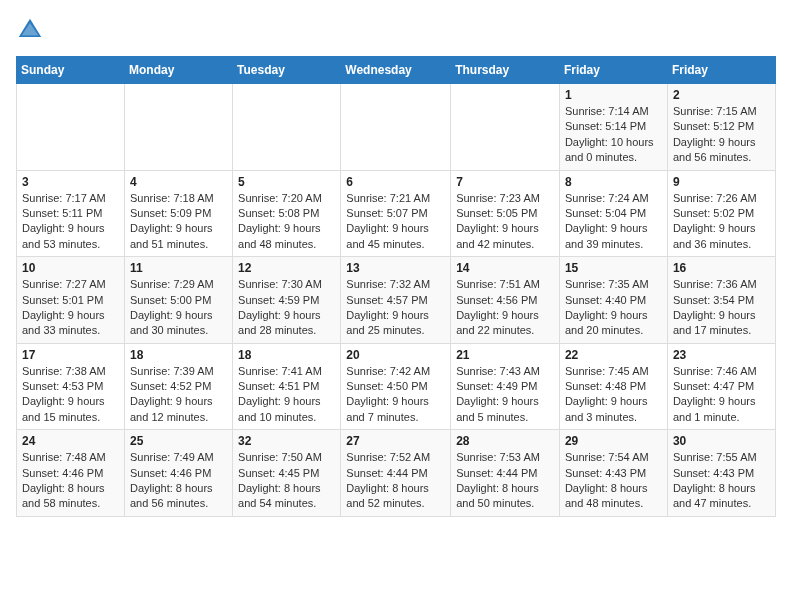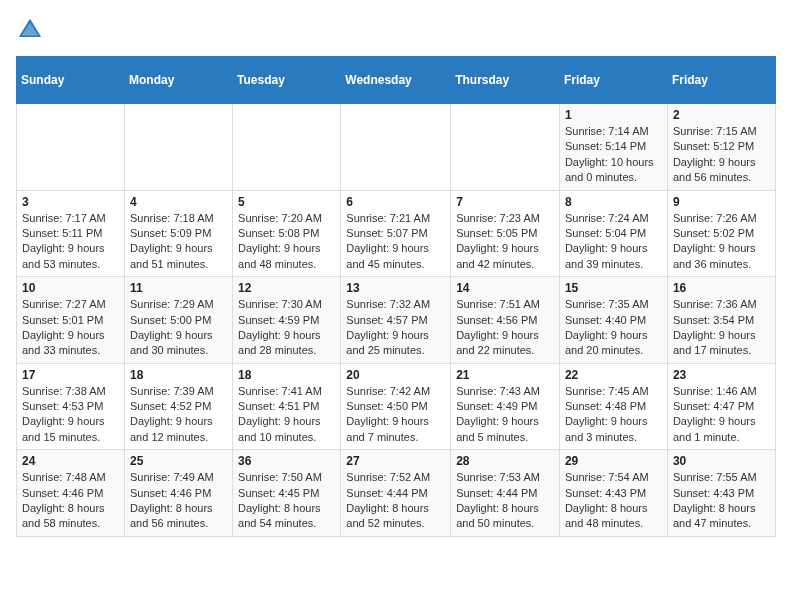--- a/index.html
+++ b/index.html
@@ -45,21 +45,21 @@
       color: #555;
     }
     table {
       width: 100%;
       border-collapse: collapse;
       font-size: 11px;
     }
     thead tr th {
       background-color: #2a7abf;
       color: #fff;
-      padding: 16px 4px;
+      padding: 6px 4px;
       text-align: left;
       font-size: 12px;
       font-weight: bold;
       border: 1px solid #2a7abf;
     }
     tbody tr td {
       border: 1px solid #ddd;
       vertical-align: top;
       padding: 4px 5px;
       height: 80px;
@@ -256,40 +256,40 @@
 Daylight: 9 hours and 5 minutes.</div>
         </td>
         <td>
           <div class="day-num">22</div>
           <div class="day-info">Sunrise: 7:45 AM
 Sunset: 4:48 PM
 Daylight: 9 hours and 3 minutes.</div>
         </td>
         <td>
           <div class="day-num">23</div>
-          <div class="day-info">Sunrise: 1:46 AM
+          <div class="day-info">Sunrise: 7:46 AM
 Sunset: 4:47 PM
 Daylight: 9 hours and 1 minute.</div>
         </td>
       </tr>
       <tr>
         <td>
           <div class="day-num">24</div>
           <div class="day-info">Sunrise: 7:48 AM
 Sunset: 4:46 PM
 Daylight: 8 hours and 58 minutes.</div>
         </td>
         <td>
           <div class="day-num">25</div>
           <div class="day-info">Sunrise: 7:49 AM
 Sunset: 4:46 PM
 Daylight: 8 hours and 56 minutes.</div>
         </td>
         <td>
-          <div class="day-num">36</div>
+          <div class="day-num">32</div>
           <div class="day-info">Sunrise: 7:50 AM
 Sunset: 4:45 PM
 Daylight: 8 hours and 54 minutes.</div>
         </td>
         <td>
           <div class="day-num">27</div>
           <div class="day-info">Sunrise: 7:52 AM
 Sunset: 4:44 PM
 Daylight: 8 hours and 52 minutes.</div>
         </td>

